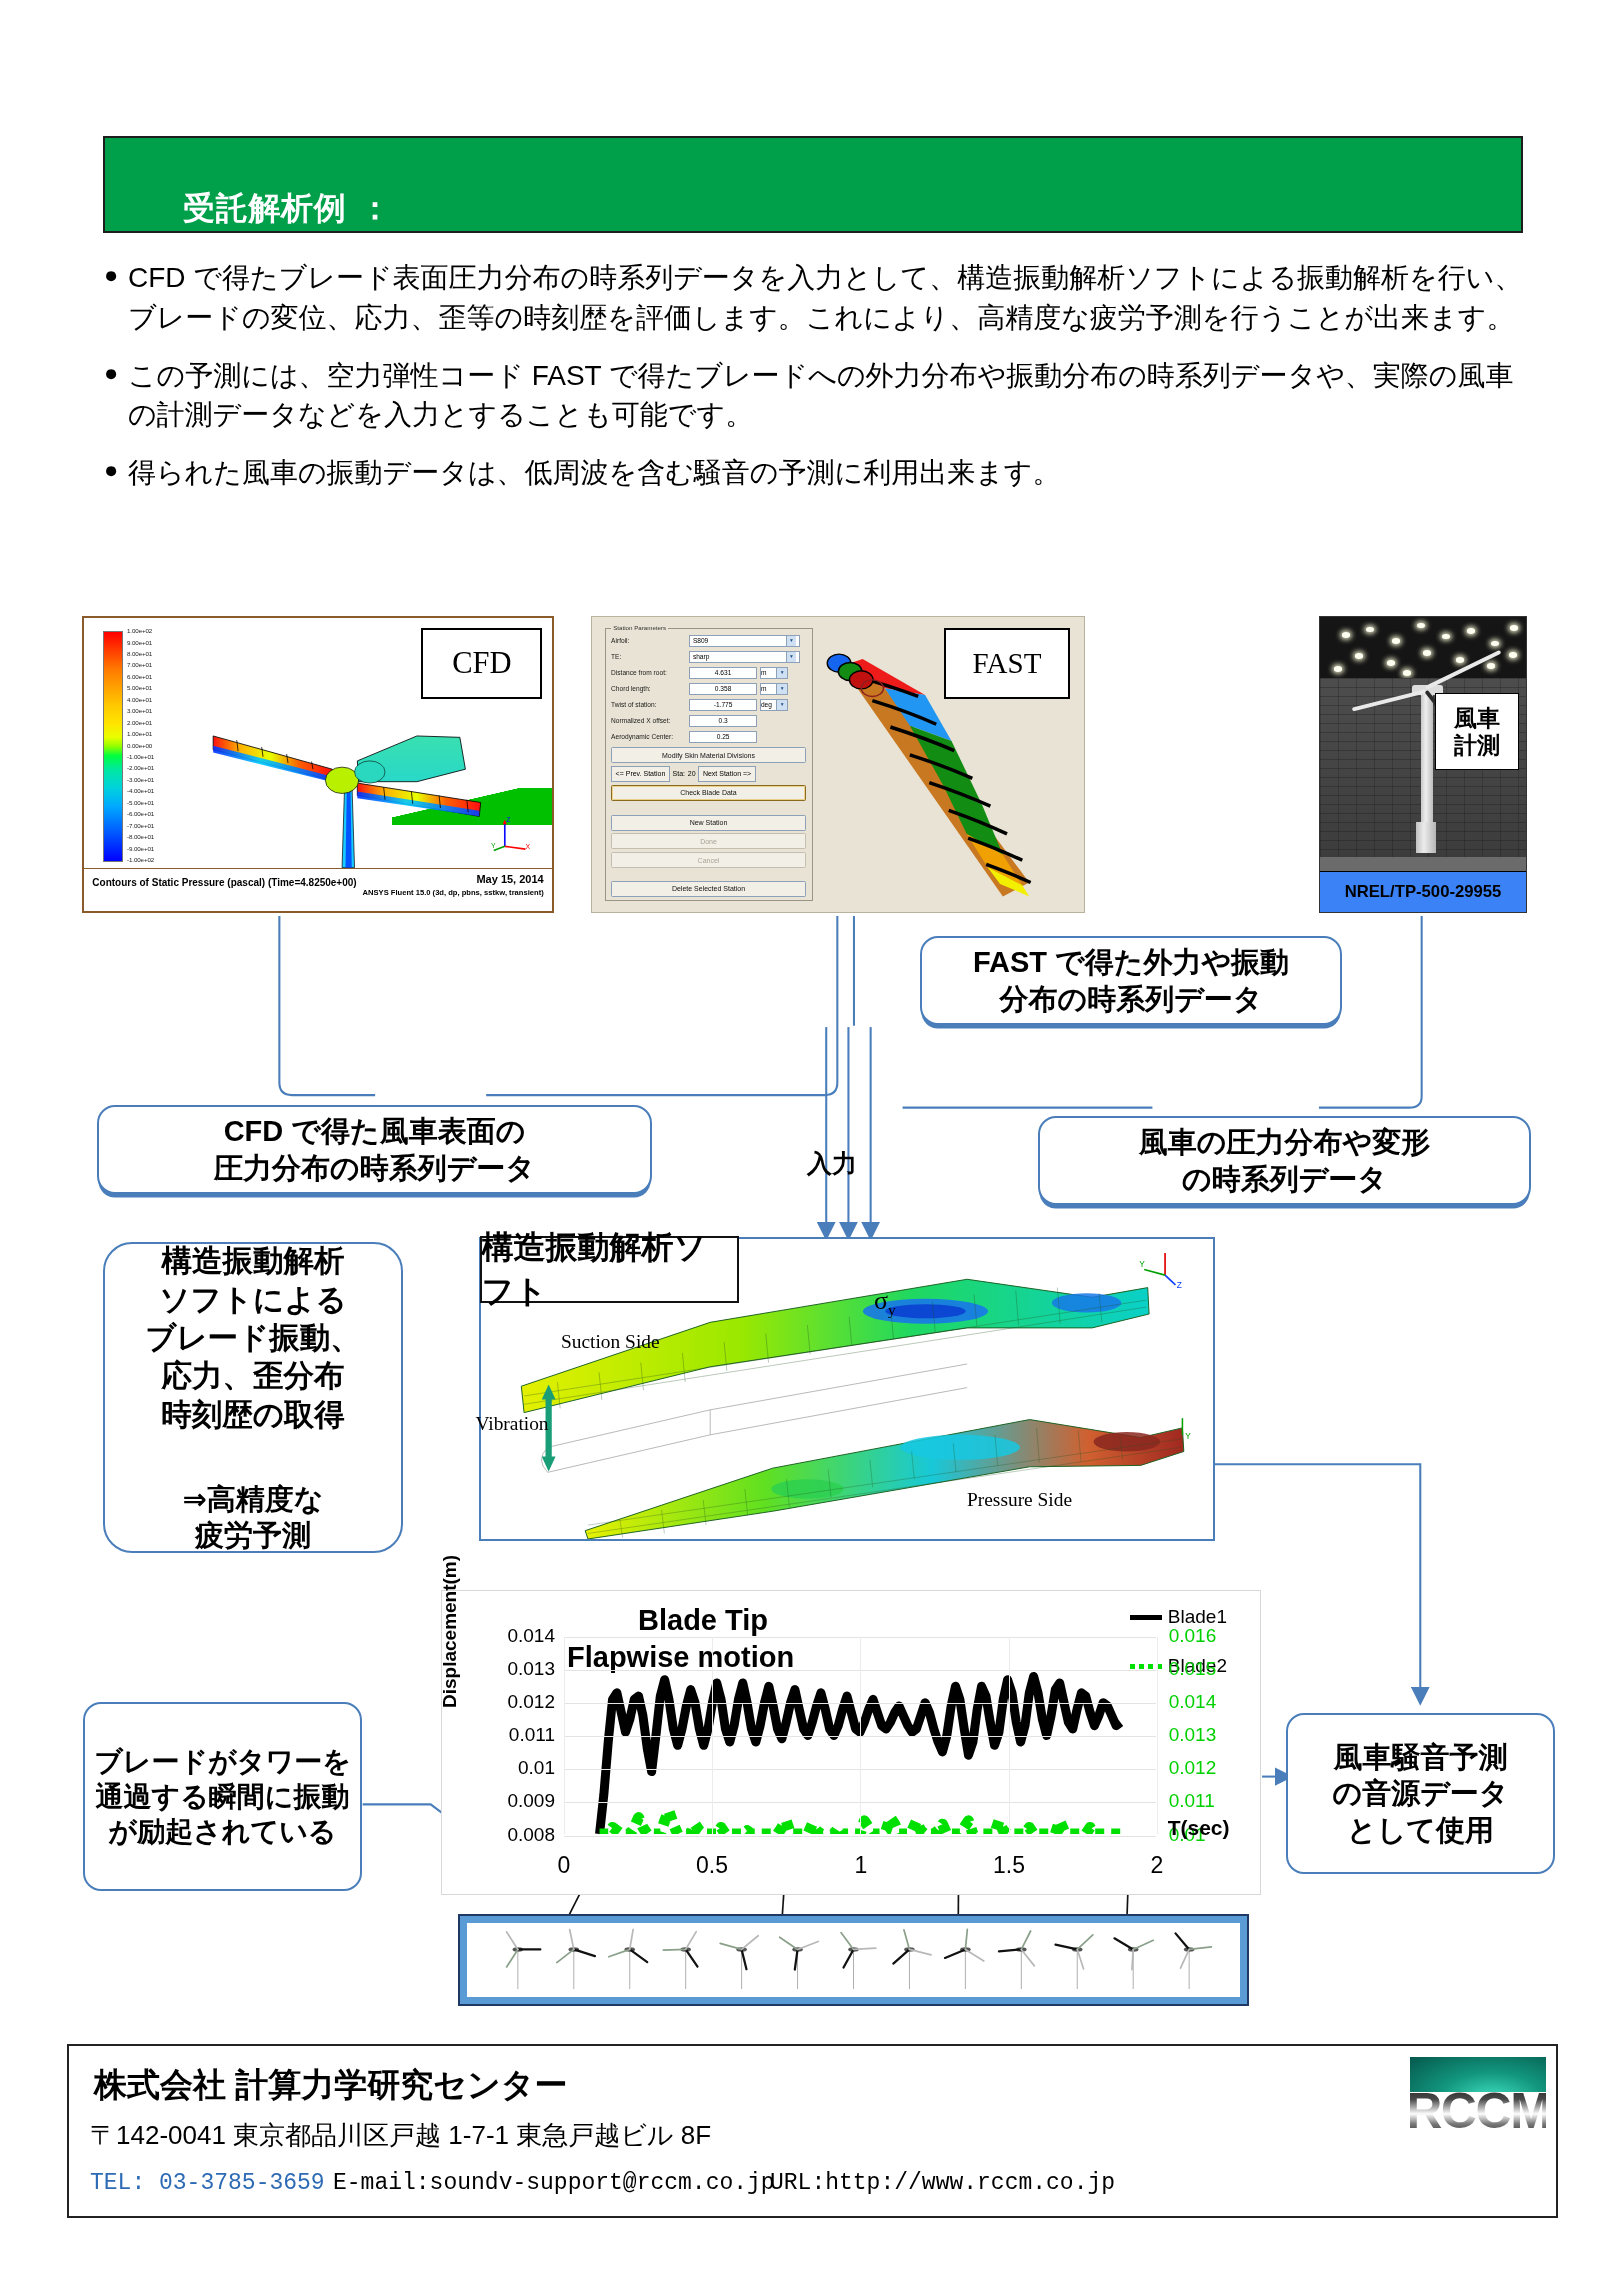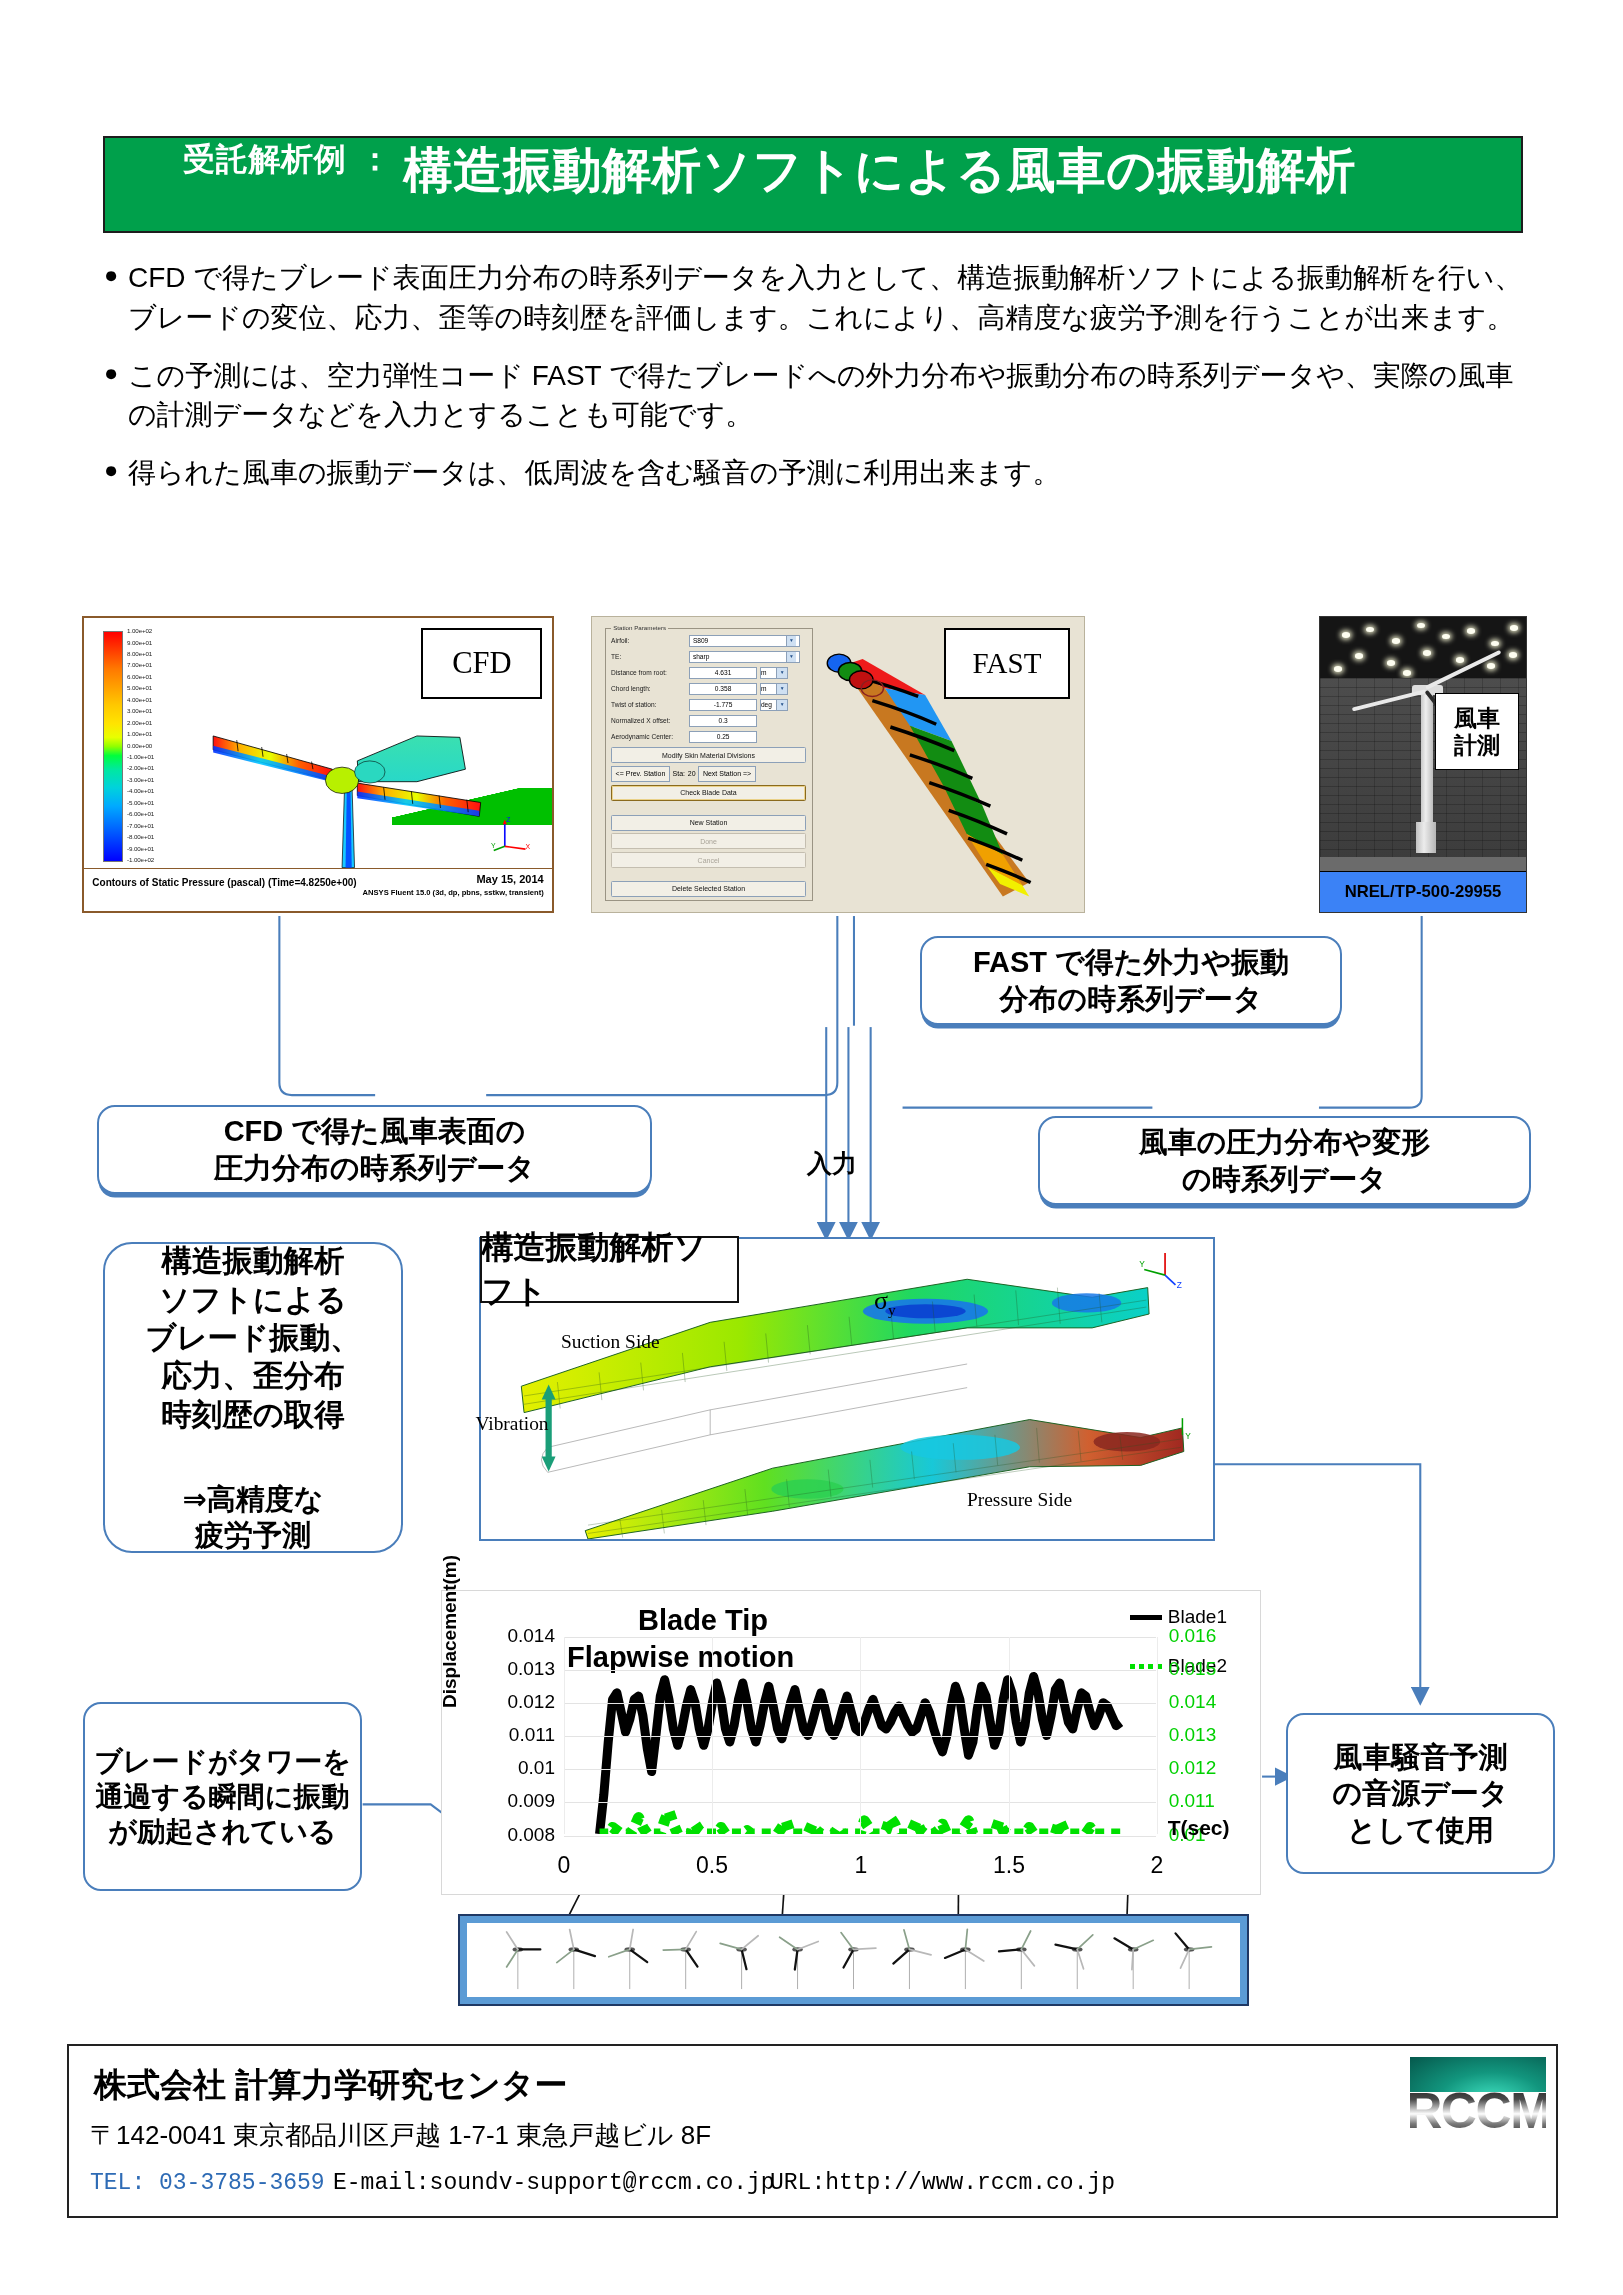--- a/index.html
+++ b/index.html
@@ -6,21 +6,21 @@
   body{
     width:1624px;height:2295px;position:relative;overflow:hidden;
     font-family:"Liberation Sans","DejaVu Sans",sans-serif;color:#000;
   }
   .abs{position:absolute;}
 
   
   #header-bar{
     left:103px;top:136px;width:1420px;height:97px;
     background:#00a04b;border:2.1px solid #1d1d1d;
-    display:flex;align-items:flex-start;box-sizing:border-box;
+    display:flex;align-items:flex-end;box-sizing:border-box;
   }
   #header-kicker{
     color:#fff;font-weight:bold;font-size:32px;letter-spacing:0.7px;
     margin-left:78px;white-space:nowrap;
   }
   #header-sep{color:#fff;font-weight:bold;font-size:32px;margin:0 12.5px;}
   #header-title{
     color:#fff;font-weight:bold;font-size:49px;letter-spacing:0.7px;white-space:nowrap;
   }
 
@@ -239,21 +239,20 @@
     -webkit-background-clip:text;background-clip:text;color:transparent;
     -webkit-text-fill-color:transparent;
   }
 </style>
 </head>
 <body>
 
 <div class="abs" id="header-bar">
   <span id="header-kicker">受託解析例</span>
   <span id="header-sep">：</span>
-  <span id="header-title">構造振動解析ソフトによる風車の振動解析</span>
 </div>
 
 <div class="abs" id="bullets">
   <div class="bullet">
     <span class="bullet-dot">●</span>
     <span class="bullet-text">CFD で得たブレード表面圧力分布の時系列データを入力として、構造振動解析ソフトによる振動解析を行い、ブレードの変位、応力、歪等の時刻歴を評価します。これにより、高精度な疲労予測を行うことが出来ます。</span>
   </div>
   <div class="bullet">
     <span class="bullet-dot">●</span>
     <span class="bullet-text">この予測には、空力弾性コード FAST で得たブレードへの外力分布や振動分布の時系列データや、実際の風車の計測データなどを入力とすることも可能です。</span>

